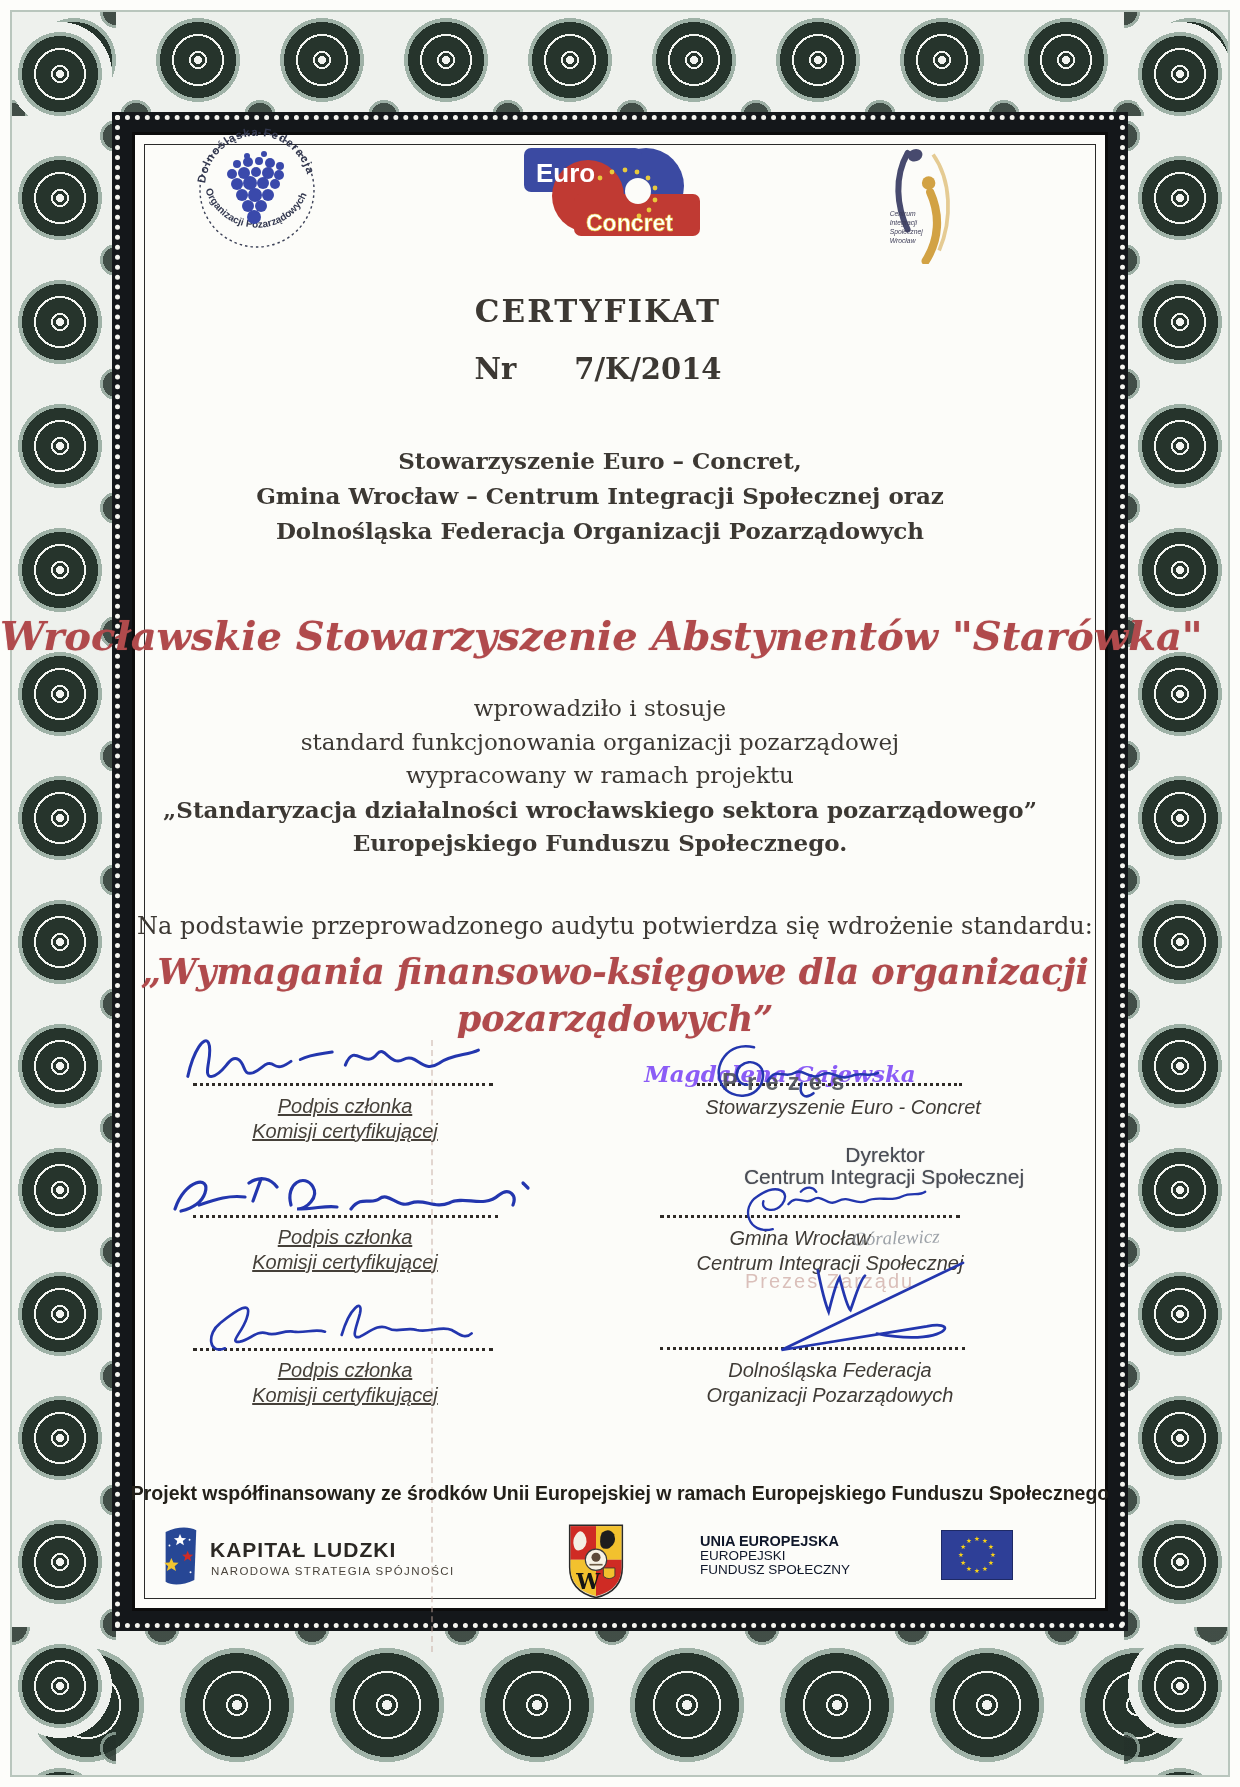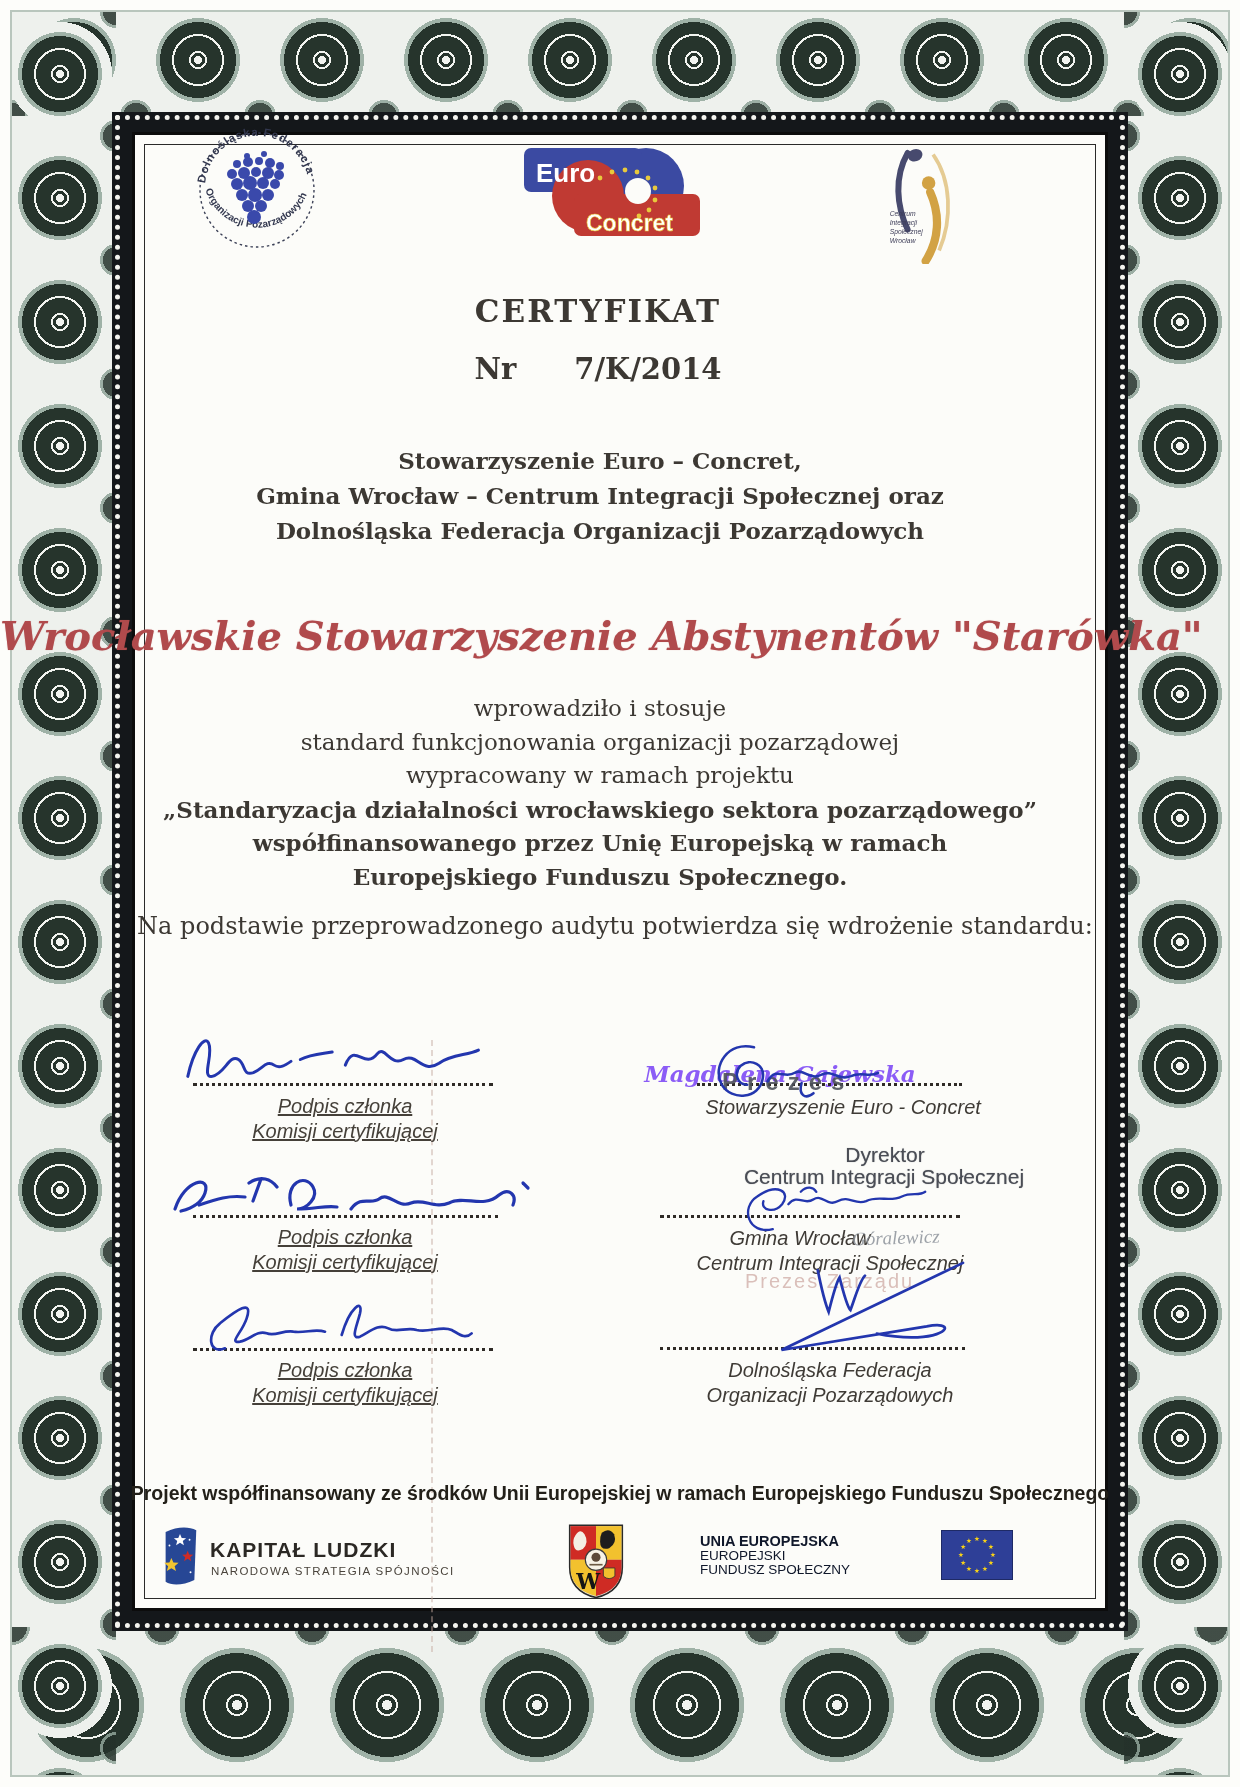--- a/index.html
+++ b/index.html
@@ -152,26 +152,29 @@
   </div>
 
 
   <div class="abs z4 c ser-bi red" style="left:0;width:1060px;top:612px;font-size:40px;white-space:nowrap;z-index:5;">Wrocławskie Stowarzyszenie Abstynentów "Starówka"</div>
 
   <div class="abs z4 c ser-i ink" style="left:0;width:1200px;top:692px;font-size:23px;line-height:33.5px;">
     <div>wprowadziło i stosuje</div>
     <div>standard funkcjonowania organizacji pozarządowej</div>
     <div>wypracowany w ramach projektu</div>
     <div style="font-weight:bold;">„Standaryzacja działalności wrocławskiego sektora pozarządowego”</div>
-    <div style="font-weight:bold;">współfinansowanego przez Unię Europejską w ramach</div>
     <div style="font-weight:bold;">Europejskiego Funduszu Społecznego.</div>
   </div>
 
   <div class="abs z4 c ser-i ink" style="left:0;width:1230px;top:912px;font-size:24px;">Na podstawie przeprowadzonego audytu potwierdza się wdrożenie standardu:</div>
 
+  <div class="abs z4 c ser-bi red" style="left:0;width:1230px;top:948px;font-size:35px;line-height:47px;">
+    <div>„Wymagania finansowo-księgowe dla organizacji</div>
+    <div>pozarządowych”</div>
+  </div>
 
   <div class="abs" style="left:431px;top:1040px;height:612px;border-left:2px dashed rgba(195,168,158,.45);z-index:4;"></div>
 
   <svg class="abs" style="left:170px;top:1022px;z-index:5;" width="330" height="75" viewBox="0 0 330 80">
     <g fill="none" stroke="#2336ae" stroke-width="3.2" stroke-linecap="round">
       <path d="M8 58 C14 30 26 14 30 22 C36 34 22 60 34 58 C48 55 52 34 62 40 C70 45 66 58 78 54 C88 50 92 40 100 46 C106 50 112 46 118 42"></path>
       <path d="M128 40 C140 34 152 34 162 32"></path>
       <path d="M176 46 C186 20 196 52 210 34 C218 24 224 48 238 40 C252 32 258 56 276 44 C290 34 306 36 318 30"></path>
     </g>
   </svg>

